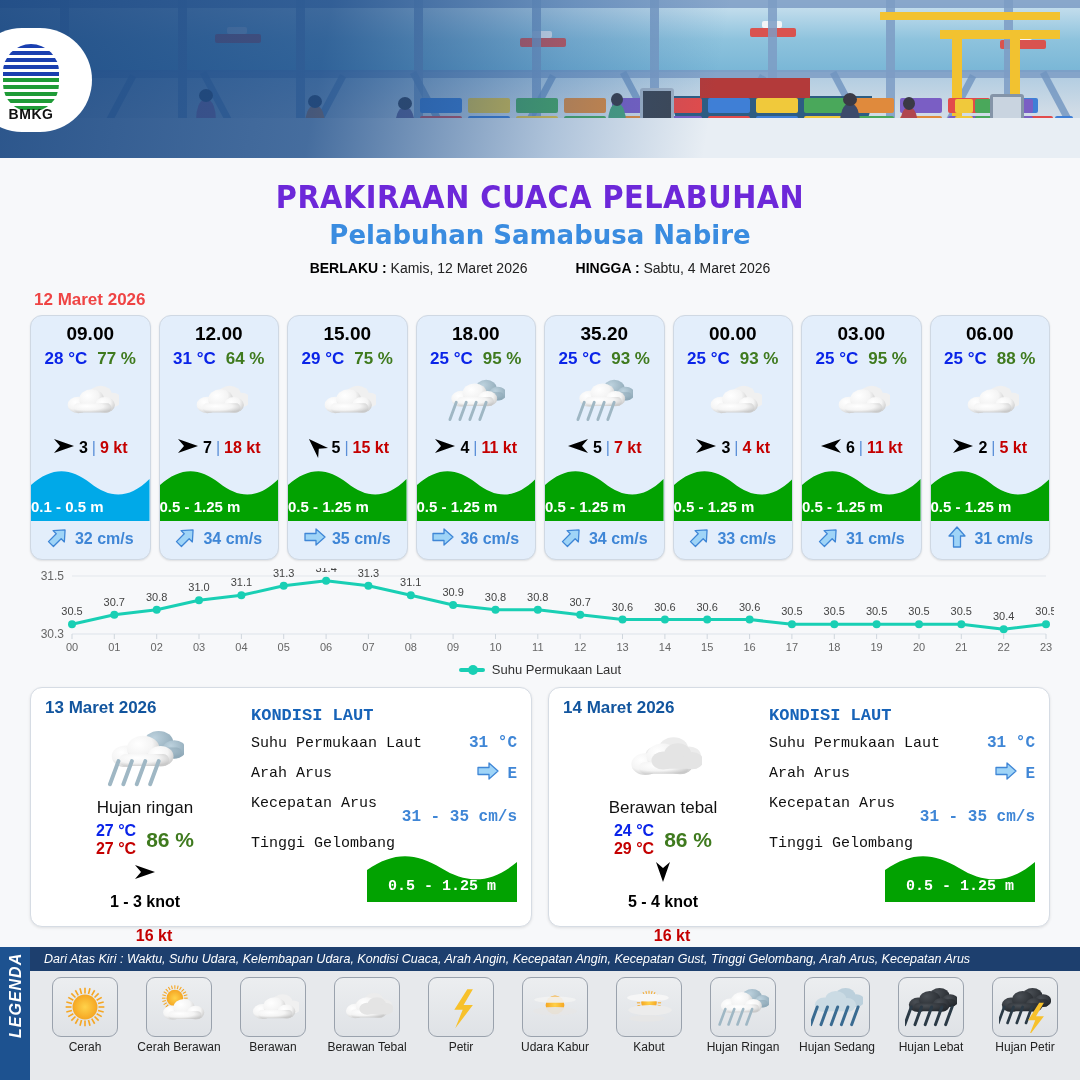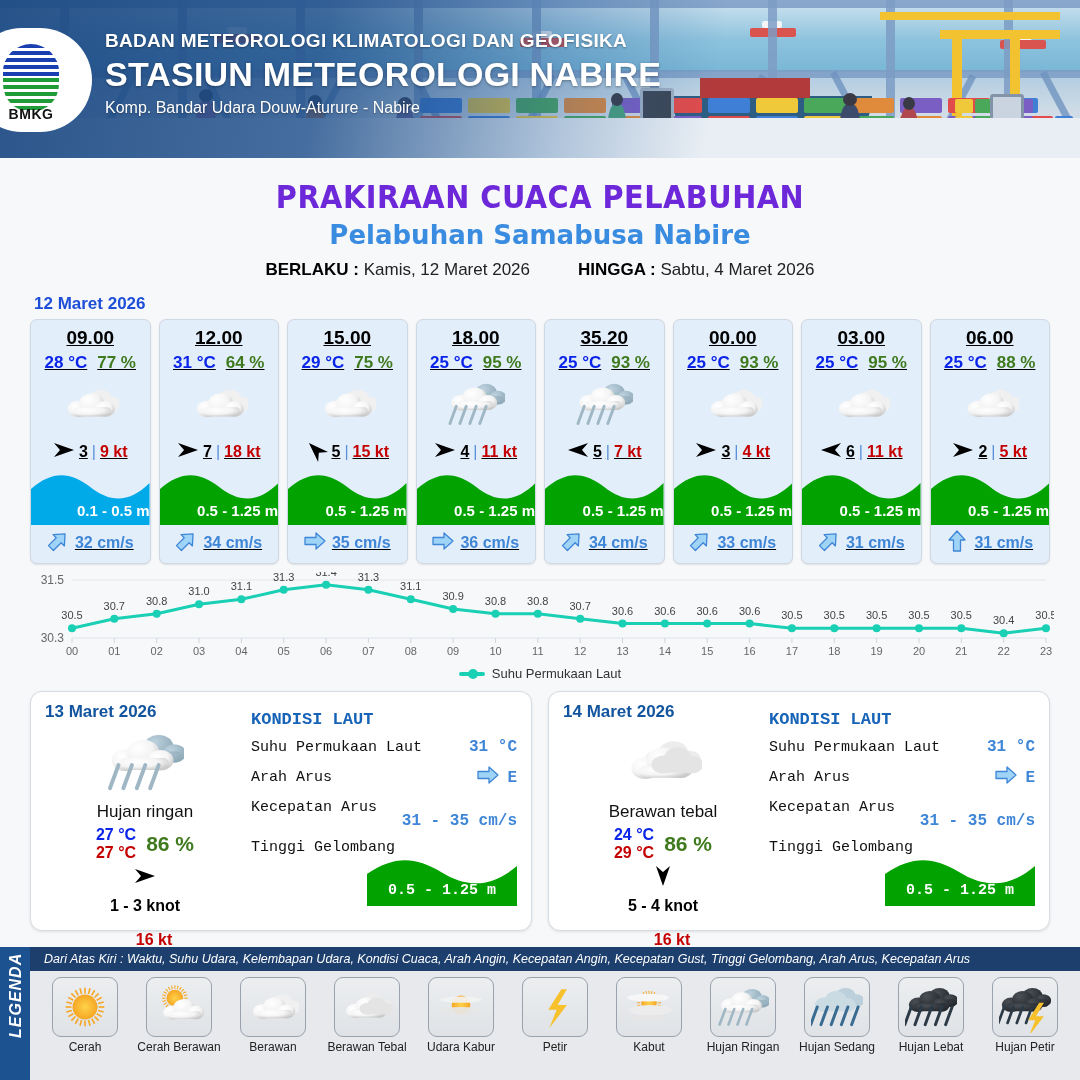--- a/index.html
+++ b/index.html
@@ -48,45 +48,45 @@
   .hdr1 { font-size:19px; font-weight:bold; letter-spacing:.3px; text-shadow:0 1px 2px rgba(0,0,0,.35); }
   .hdr2 { font-size:34px; font-weight:bold; letter-spacing:.2px; margin-top:3px; text-shadow:0 1px 3px rgba(0,0,0,.35); }
   .hdr3 { font-size:16px; margin-top:5px; text-shadow:0 1px 2px rgba(0,0,0,.35); }
 
   
   .title-wrap { text-align:center; margin-top:20px; }
   .t1 { font-size:32px; font-weight:bold; color:#6d28d9; letter-spacing:.5px;
         font-family:"DejaVu Sans", sans-serif; font-stretch:condensed; }
   .t2 { font-size:26px; font-weight:bold; color:#3a8ce0; margin-top:4px;
         font-family:"DejaVu Sans", sans-serif; }
-  .validrow { display:flex; justify-content:center; gap:48px; margin-top:10px; font-size:17px;align-items:center; }
+  .validrow { display:flex; justify-content:center; gap:48px; margin-top:10px; font-size:14px;align-items:center; }
   .validrow b { color:#000; }
   .validrow span { color:#222; }
 
   
-  .daylabel { margin:14px 0 5px 34px; font-size:17px; font-weight:bold; color:#1d4ed8; }
+  .daylabel { margin:14px 0 5px 34px; font-size:17px; font-weight:bold; color:#ef4444; }
 
   
   .cards { display:flex; gap:8px; padding:0 30px; }
   .card {
-    width:128px; background:#e3eefb; border:1px solid #cfd8e3; border-radius:7px;
-    overflow:hidden; position:relative; box-shadow:0 1px 2px rgba(0,0,0,.10);text-decoration:underline;
+    width:128px; background:#e3eefb; border:1px solid #cfd8e3; border-radius:12px;
+    overflow:hidden; position:relative; box-shadow:0 1px 2px rgba(0,0,0,.10);
   }
   .c-time { text-align:center; font-size:19px; font-weight:bold; color:#000; padding-top:7px; }
   .c-th { display:flex; justify-content:center; gap:10px; font-size:17px; font-weight:bold; padding-top:4px; }
   .c-t { color:#0a24e8; }
   .c-h { color:#3f7a1e; }
   .c-icon { height:62px; display:flex; align-items:center; justify-content:center; }
   .c-wind { display:flex; align-items:center; justify-content:center; gap:4px; font-size:16px; font-weight:bold; padding:6px 0 4px; }
   .c-wdir { color:#000; }
   .c-bar { color:#5b8fd8; font-weight:normal; }
   .c-gust { color:#c40000; }
   .c-wave { position:relative; height:58px; }
   .c-wave svg { position:absolute; left:0; bottom:0; width:100%; height:58px; }
-  .c-wave span { position:absolute; left:0; bottom:6px; width:100%; text-align:right;
+  .c-wave span { position:absolute; left:0; bottom:6px; width:100%; text-align:left;
                  color:#fff; font-size:15px; font-weight:bold; z-index:2; }
   .c-cur { display:flex; align-items:center; justify-content:center; gap:6px; padding:6px 0 8px;
            font-size:16px; font-weight:bold; color:#3f86d6; }
 
   
   .chart { margin:8px 26px 0 26px; position:relative; height:90px; }
   .chart svg { display:block; }
   .chart-legend { text-align:center; font-size:13px; color:#333; margin-top:4px;
                   display:flex; align-items:center; justify-content:center; gap:7px; }
   .leg-mark { display:inline-block; width:26px; height:4px; background:#19cfb4; border-radius:2px; position:relative; }
@@ -280,25 +280,20 @@
         <i></i>
           <i></i>
           <i></i>
           <i></i>
           <i></i>
       </div>
       <div class="logo-txt">BMKG</div>
     </div>
   </div>
 
-  <div class="hdr-text">
-    <div class="hdr1">BADAN METEOROLOGI KLIMATOLOGI DAN GEOFISIKA</div>
-    <div class="hdr2">STASIUN METEOROLOGI NABIRE</div>
-    <div class="hdr3">Komp. Bandar Udara Douw-Aturure - Nabire</div>
-  </div>
 </div>
 
 <div class="title-wrap">
   <div class="t1">PRAKIRAAN CUACA PELABUHAN</div>
   <div class="t2">Pelabuhan Samabusa Nabire</div>
   <div class="validrow">
     <div>
       <b>BERLAKU :</b>
       <span>Kamis, 12 Maret 2026</span>
     </div>
@@ -1313,20 +1308,49 @@
       <rect x="8" y="18" width="46" height="11" rx="5.5" fill="#e4e4e4"></rect>
               </g>
             </svg>
           </div>
                  <div class="leg-lbl">Berawan Tebal</div>
         </div>
         <div class="leg-it">
           <div class="leg-box">
             <svg width="52" height="52" viewBox="0 0 52 52">
     <defs>
+      <radialGradient id="clpetir52" cx="35%" cy="32%" r="75%">
+        <stop offset="0%" stop-color="#ffffff"></stop>
+                  <stop offset="58%" stop-color="#f4f4f4"></stop>
+        <stop offset="100%" stop-color="#c9c9c9"></stop>
+      </radialGradient>
+      <radialGradient id="dkpetir52" cx="35%" cy="30%" r="75%">
+        <stop offset="0%" stop-color="#bdd2de"></stop>
+                  <stop offset="100%" stop-color="#8fa9b8"></stop>
+      </radialGradient>
+      <radialGradient id="bkpetir52" cx="35%" cy="30%" r="78%">
+        <stop offset="0%" stop-color="#4a4f55"></stop>
+                  <stop offset="100%" stop-color="#23272c"></stop>
+      </radialGradient>
+      <radialGradient id="snpetir52" cx="50%" cy="50%" r="50%">
+        <stop offset="0%" stop-color="#ffd24a"></stop>
+                  <stop offset="100%" stop-color="#f5a623"></stop>
+      </radialGradient>
+    </defs>
+              <g transform="translate(15.6,8.32) scale(0.9285714285714286)">
+                <polygon points="18,0 4,22 13,22 5,42 24,17 14,17 24,0" fill="#f7c12b"></polygon>
+              </g>
+            </svg>
+          </div>
+                 <div class="leg-lbl">Petir</div>
+        </div>
+        <div class="leg-it">
+          <div class="leg-box">
+            <svg width="52" height="52" viewBox="0 0 52 52">
+    <defs>
       <radialGradient id="cludara-kabur52" cx="35%" cy="32%" r="75%">
         <stop offset="0%" stop-color="#ffffff"></stop>
                   <stop offset="58%" stop-color="#f4f4f4"></stop>
         <stop offset="100%" stop-color="#c9c9c9"></stop>
       </radialGradient>
       <radialGradient id="dkudara-kabur52" cx="35%" cy="30%" r="75%">
         <stop offset="0%" stop-color="#bdd2de"></stop>
                   <stop offset="100%" stop-color="#8fa9b8"></stop>
       </radialGradient>
       <radialGradient id="bkudara-kabur52" cx="35%" cy="30%" r="78%">
@@ -1337,49 +1361,20 @@
         <stop offset="0%" stop-color="#ffd24a"></stop>
                   <stop offset="100%" stop-color="#f5a623"></stop>
       </radialGradient>
     </defs>
               <circle cx="26" cy="23.92" r="9.36" fill="url(#snudara-kabur52)"></circle>
               <ellipse cx="26" cy="18.72" rx="20.8" ry="3.12" fill="#f2f2f2" opacity=".92"></ellipse>
               <ellipse cx="26" cy="30.159999999999997" rx="21.84" ry="4.16" fill="#e6e6e6" opacity=".92"></ellipse>
             </svg>
           </div>
                  <div class="leg-lbl">Udara Kabur</div>
-        </div>
-        <div class="leg-it">
-          <div class="leg-box">
-            <svg width="52" height="52" viewBox="0 0 52 52">
-    <defs>
-      <radialGradient id="clpetir52" cx="35%" cy="32%" r="75%">
-        <stop offset="0%" stop-color="#ffffff"></stop>
-                  <stop offset="58%" stop-color="#f4f4f4"></stop>
-        <stop offset="100%" stop-color="#c9c9c9"></stop>
-      </radialGradient>
-      <radialGradient id="dkpetir52" cx="35%" cy="30%" r="75%">
-        <stop offset="0%" stop-color="#bdd2de"></stop>
-                  <stop offset="100%" stop-color="#8fa9b8"></stop>
-      </radialGradient>
-      <radialGradient id="bkpetir52" cx="35%" cy="30%" r="78%">
-        <stop offset="0%" stop-color="#4a4f55"></stop>
-                  <stop offset="100%" stop-color="#23272c"></stop>
-      </radialGradient>
-      <radialGradient id="snpetir52" cx="50%" cy="50%" r="50%">
-        <stop offset="0%" stop-color="#ffd24a"></stop>
-                  <stop offset="100%" stop-color="#f5a623"></stop>
-      </radialGradient>
-    </defs>
-              <g transform="translate(15.6,8.32) scale(0.9285714285714286)">
-                <polygon points="18,0 4,22 13,22 5,42 24,17 14,17 24,0" fill="#f7c12b"></polygon>
-              </g>
-            </svg>
-          </div>
-                 <div class="leg-lbl">Petir</div>
         </div>
         <div class="leg-it">
           <div class="leg-box">
             <svg width="52" height="52" viewBox="0 0 52 52">
     <defs>
       <radialGradient id="clkabut52" cx="35%" cy="32%" r="75%">
         <stop offset="0%" stop-color="#ffffff"></stop>
                   <stop offset="58%" stop-color="#f4f4f4"></stop>
         <stop offset="100%" stop-color="#c9c9c9"></stop>
       </radialGradient>

